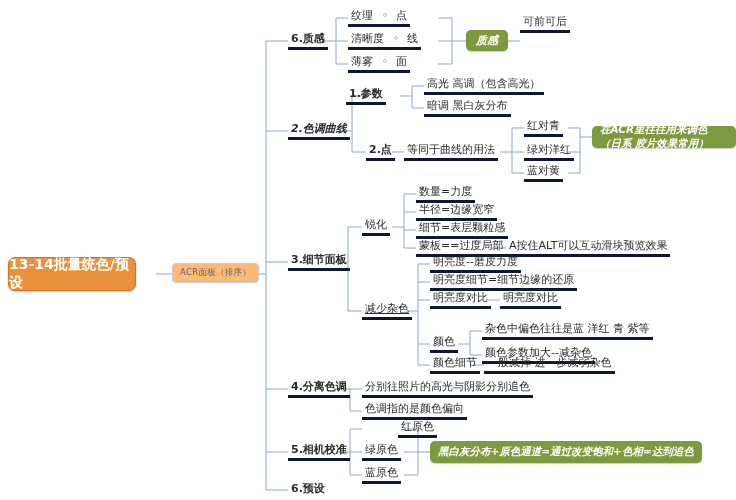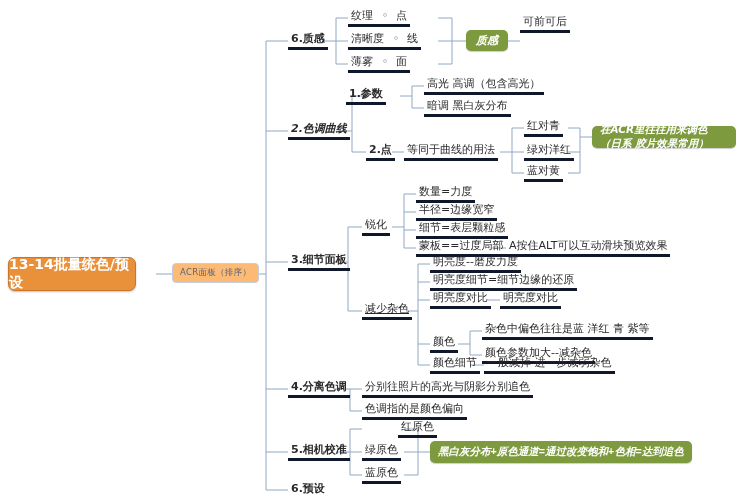--- a/index.html
+++ b/index.html
@@ -331,21 +331,21 @@
   <div class="node txt" style="left:362px; top:421px;margin-left:36px;">
     <span>红原色</span>
   </div>
   <div class="node txt" style="left:362px; top:444px;">
     <span>绿原色</span>
   </div>
   <div class="node txt" style="left:362px; top:467px;">
     <span>蓝原色</span>
   </div>
 
-  <div class="green md" style="left:430px; top:441px; height:22px;font-family:Liberation Mono, monospace;">
+  <div class="green md" style="left:430px; top:441px; height:22px;">
     <span>黑白灰分布+原色通道=通过改变饱和+色相=达到追色</span>
   </div>
 
   <div class="node txt bold nb" style="left:288px; top:483px;">
     <span>6.预设</span>
   </div>
 
 </div>
 
 </body></html>

